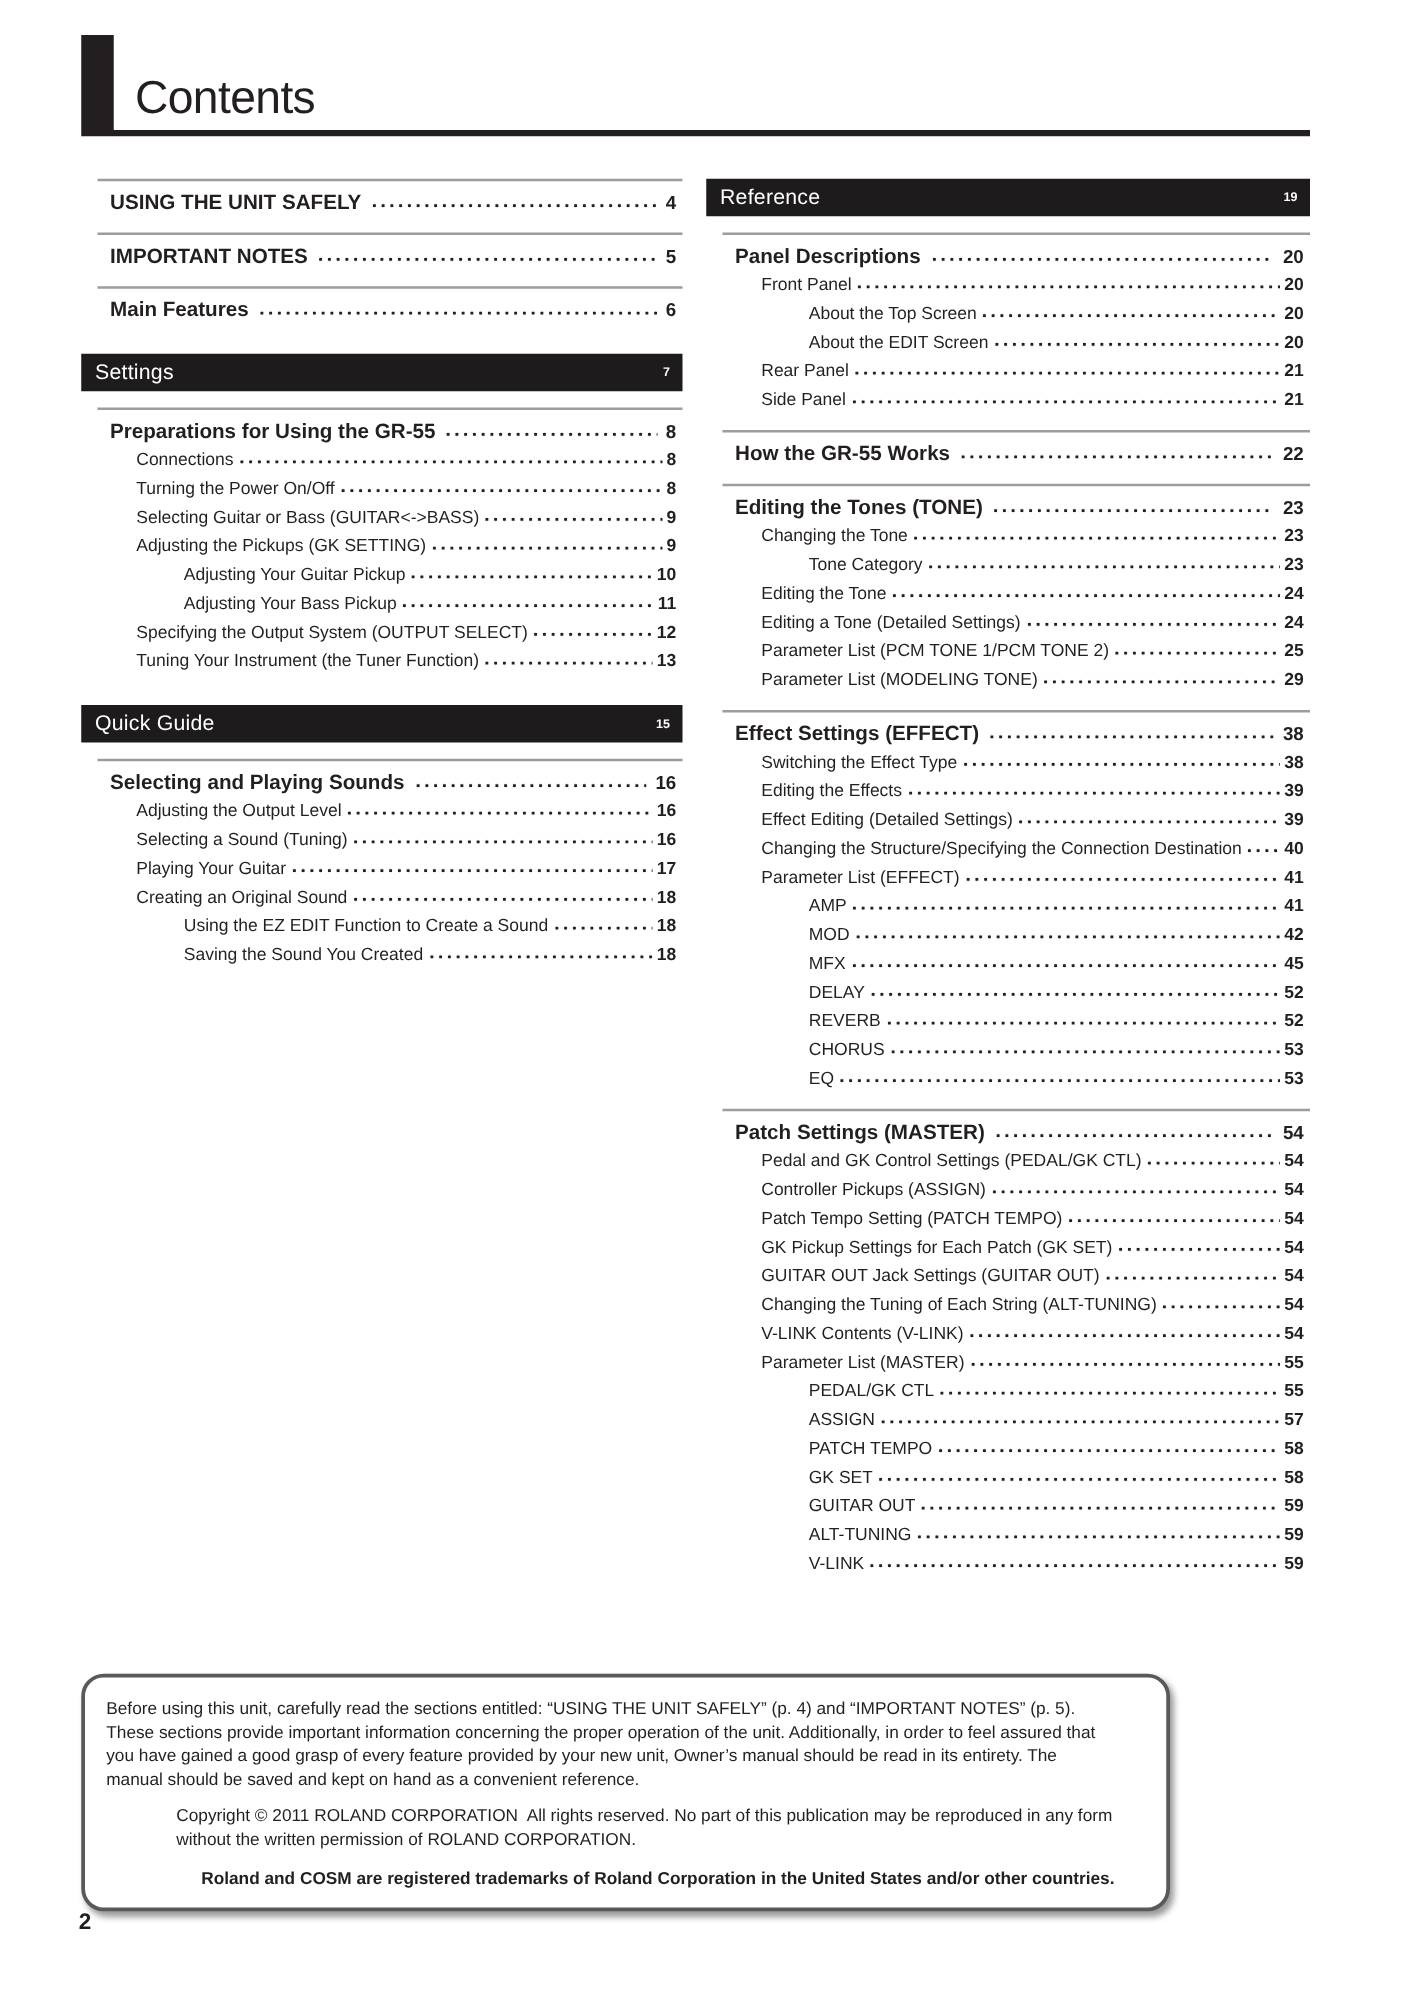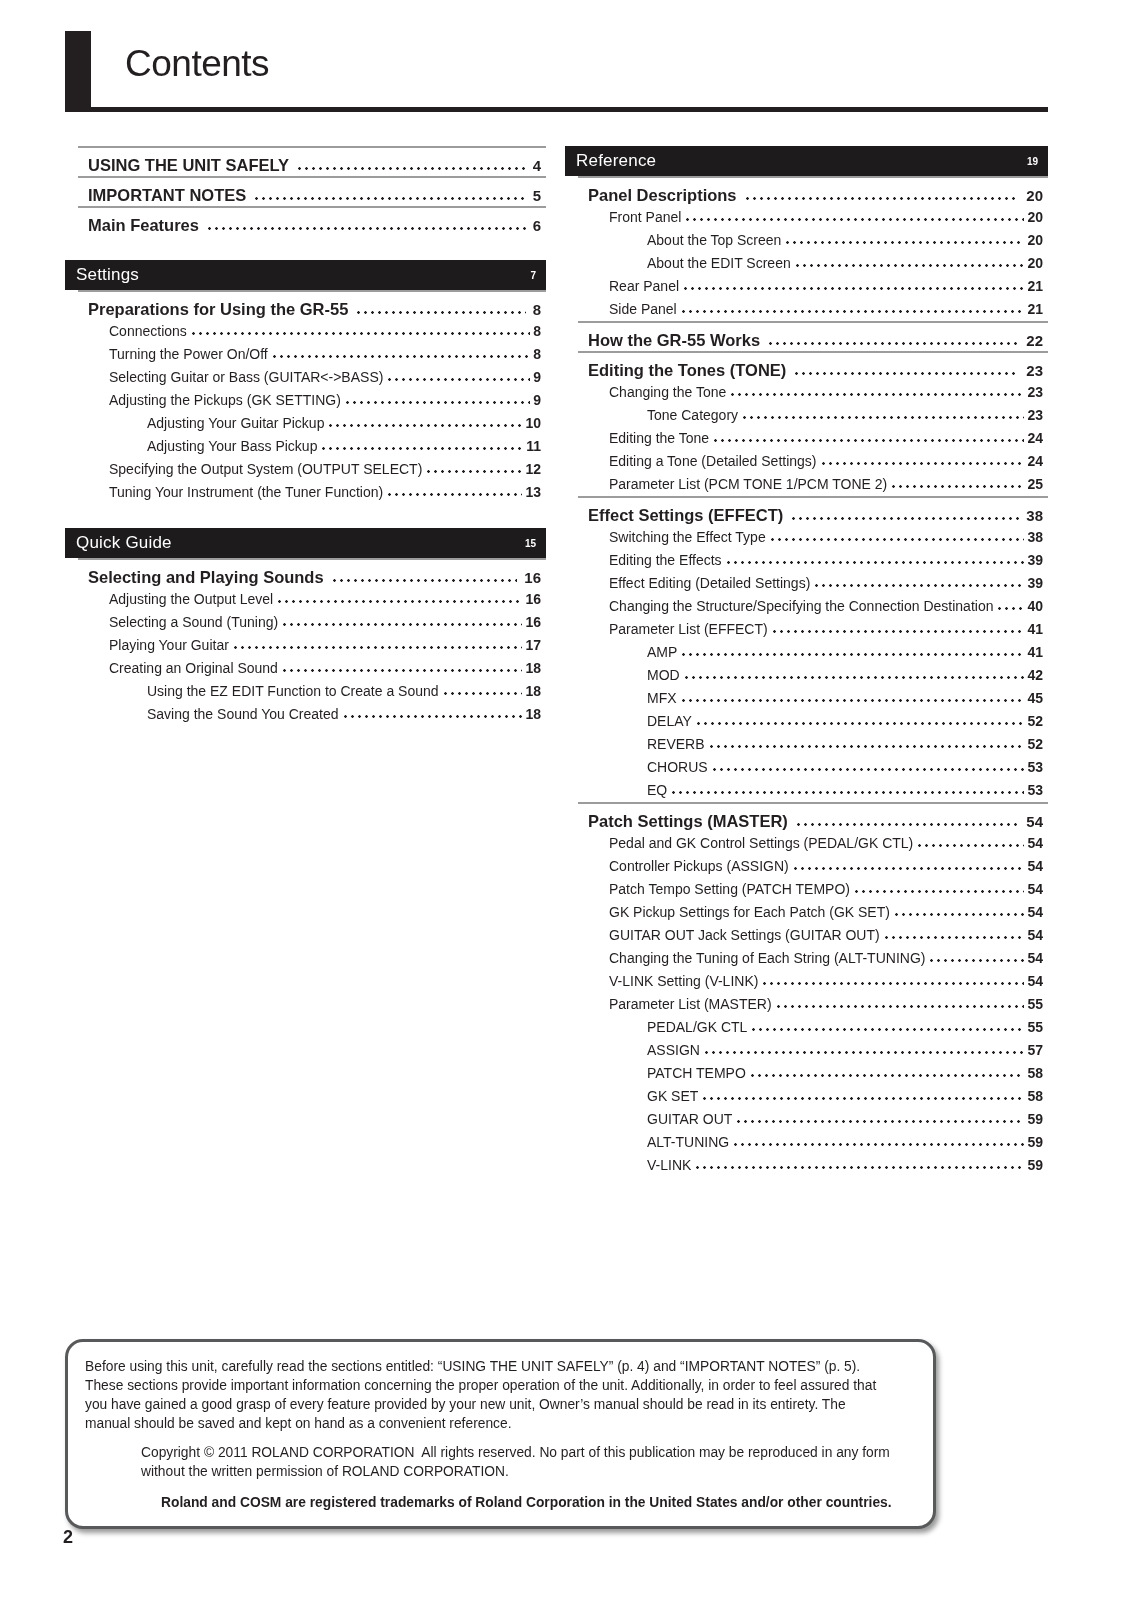--- a/index.html
+++ b/index.html
@@ -21,21 +21,21 @@
   .doc-header{
     margin:28px 83px 0 65px;
     border-bottom:5px solid var(--ink);
     display:flex;align-items:flex-end;
   }
   .title-tab{
     width:26px;height:76px;background:var(--ink);
     margin-right:17px;flex:0 0 auto;
   }
   .doc-header h1{
-    margin:17px;padding:0 0 8px 0;
+    margin:0;padding:0 0 8px 0;
     font-size:37px;font-weight:400;line-height:1;
     letter-spacing:-0.5px;
   }
   
   .columns{
     margin:34px 83px 0 65px;
     display:flex;gap:19px;align-items:flex-start;
   }
   .col{flex:0 0 auto;}
   .col.left{width:481px;}
@@ -51,20 +51,21 @@
   .bar-page{font-size:10px;font-weight:bold;}
   
   .row{
     display:flex;align-items:baseline;
     margin-left:13px;padding-right:5px;
     font-size:14px;line-height:23px;
     white-space:nowrap;
   }
   .row .lbl{flex:0 1 auto;overflow:hidden;}
   .row.h1{
+    margin-top:13px;
     border-top:2px solid var(--rule);
     padding-top:7px;line-height:21px;
     font-size:16.5px;font-weight:bold;
   }
   .col .row.h1:first-child{margin-top:0;}
   .row.h1 .lbl{padding-left:10px;}
   .row.h2 .lbl{padding-left:31px;}
   .row.h3 .lbl{padding-left:69px;}
   .row .pg{flex:0 0 auto;font-weight:bold;font-size:14px;}
   .row.h1 .pg{font-size:15px;}
@@ -274,20 +275,25 @@
       <div class="row h2">
         <span class="lbl">Editing a Tone (Detailed Settings)</span>
         <span class="leader"></span>
         <span class="pg">24</span>
       </div>
       <div class="row h2">
         <span class="lbl">Parameter List (PCM TONE 1/PCM TONE 2)</span>
         <span class="leader"></span>
         <span class="pg">25</span>
       </div>
+      <div class="row h2">
+        <span class="lbl">Parameter List (MODELING TONE)</span>
+        <span class="leader"></span>
+        <span class="pg">29</span>
+      </div>
       <div class="row h1">
         <span class="lbl">Effect Settings (EFFECT)</span>
         <span class="leader"></span>
         <span class="pg">38</span>
       </div>
       <div class="row h2">
         <span class="lbl">Switching the Effect Type</span>
         <span class="leader"></span>
         <span class="pg">38</span>
       </div>
@@ -375,21 +381,21 @@
         <span class="lbl">GUITAR OUT Jack Settings (GUITAR OUT)</span>
         <span class="leader"></span>
         <span class="pg">54</span>
       </div>
       <div class="row h2">
         <span class="lbl">Changing the Tuning of Each String (ALT-TUNING)</span>
         <span class="leader"></span>
         <span class="pg">54</span>
       </div>
       <div class="row h2">
-        <span class="lbl">V-LINK Setting (V-LINK)</span>
+        <span class="lbl">V-LINK Contents (V-LINK)</span>
         <span class="leader"></span>
         <span class="pg">54</span>
       </div>
       <div class="row h2">
         <span class="lbl">Parameter List (MASTER)</span>
         <span class="leader"></span>
         <span class="pg">55</span>
       </div>
       <div class="row h3">
         <span class="lbl">PEDAL/GK CTL</span>

